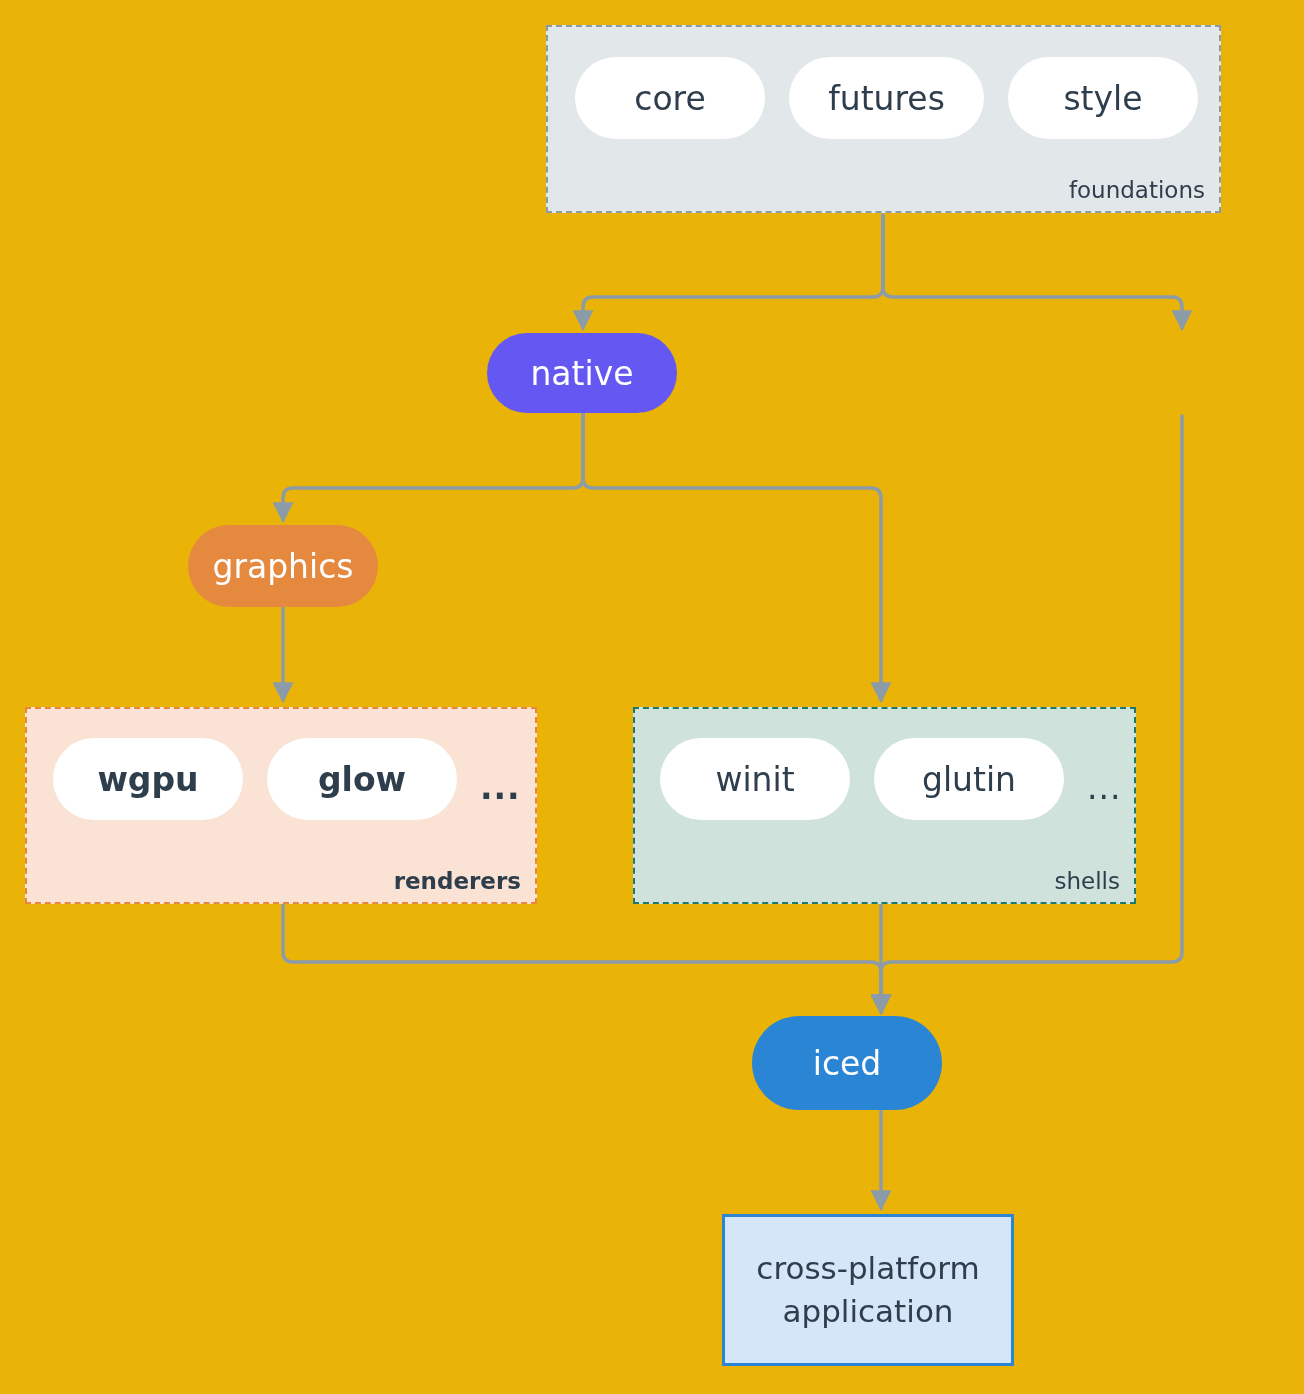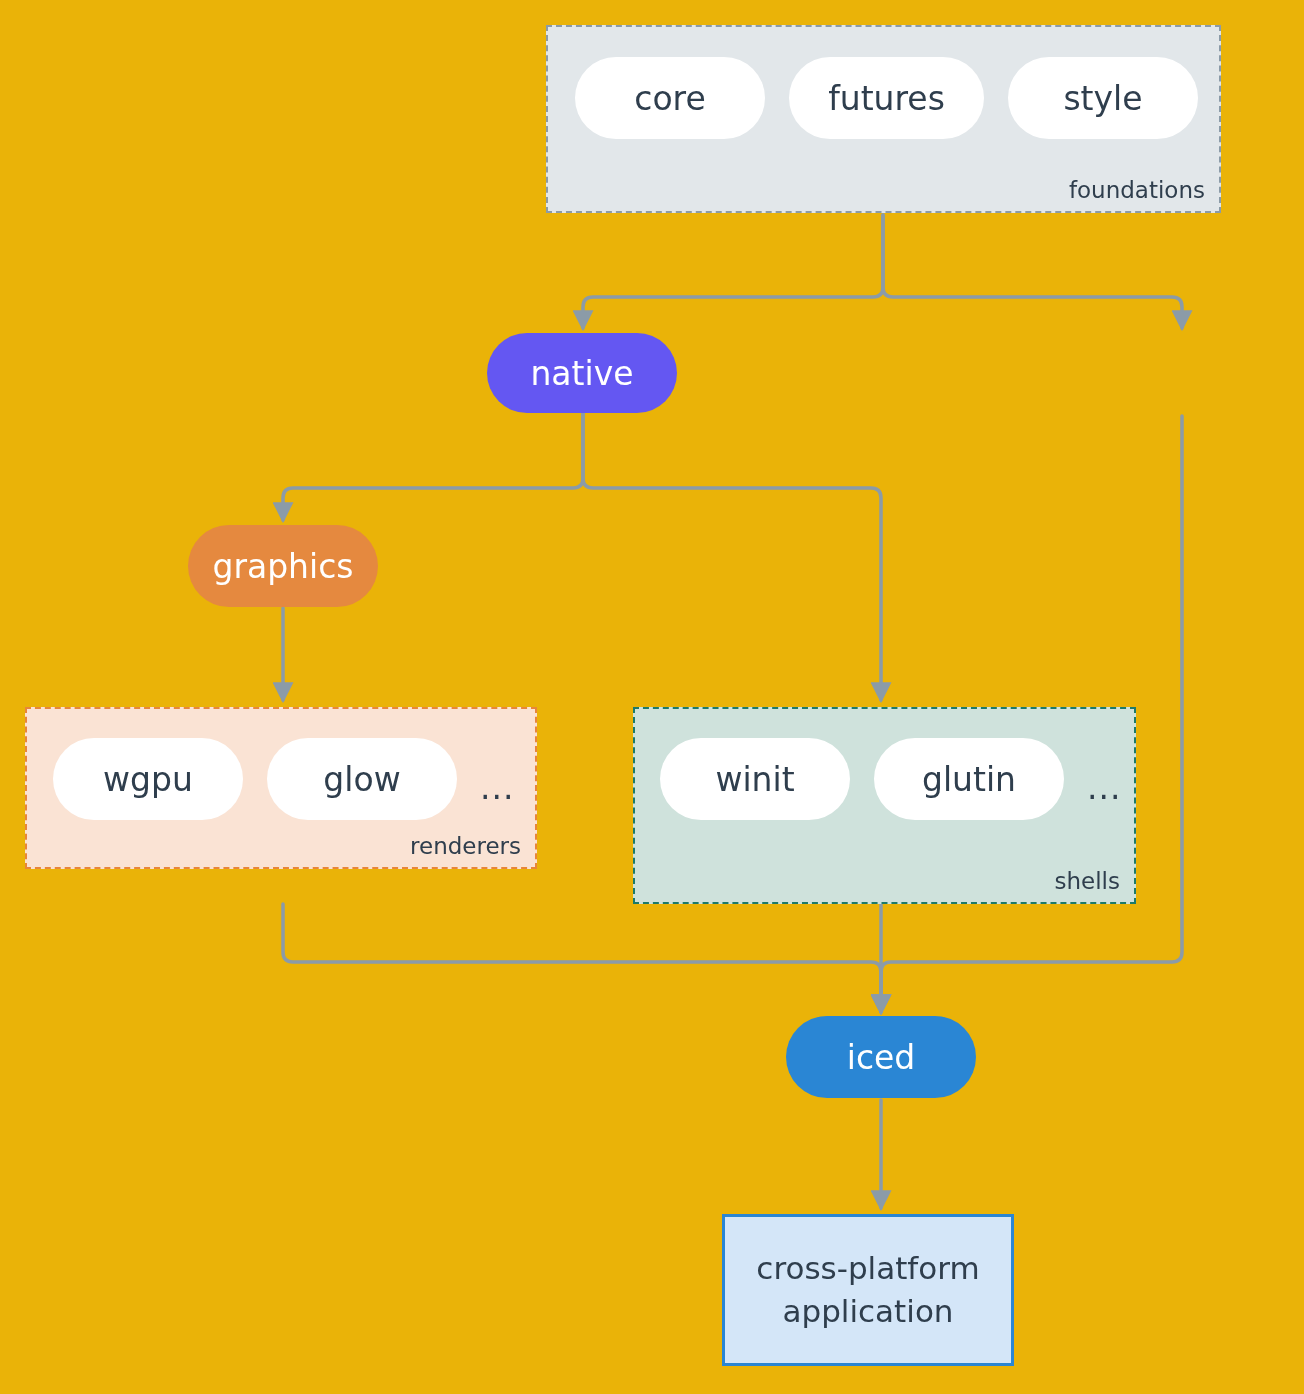--- a/index.html
+++ b/index.html
@@ -48,23 +48,24 @@
     top: 25px;
     width: 675px;
     height: 188px;
     background: #e2e7ea;
     border-color: #8b9ba8;
   }
   #cluster-renderers {
     left: 25px;
     top: 707px;
     width: 512px;
-    height: 162px;
+    height: 197px;
     background: #fae3d4;
     border-color: #e8863a;
+    font-weight: bold;
   }
   #cluster-shells {
     left: 633px;
     top: 707px;
     width: 503px;
     height: 197px;
     background: #cfe2dc;
     border-color: #1d7a6a;
   }
 
@@ -191,21 +192,21 @@
     <div class="pill white" style="left:25px; top:29px; width:190px; height:82px;">
       <span>winit</span>
     </div>
     <div class="pill white" style="left:239px; top:29px; width:190px; height:82px;justify-content:center;">
       <span>glutin</span>
     </div>
     <div class="ellipsis" style="left:452px; top:62px;">...</div>
     <div class="cluster-label">shells</div>
   </div>
 
-  <div class="pill blue" style="left:786px; top:1016px; width:190px; height:82px;">
+  <div class="pill blue" style="left:752px; top:1016px; width:190px; height:94px;">
     <span>iced</span>
   </div>
 
   <div class="rect-node" style="left:722px; top:1214px; width:292px; height:152px;">
     <div>cross-platform</div>
     <div>application</div>
   </div>
 
 </div>
 

